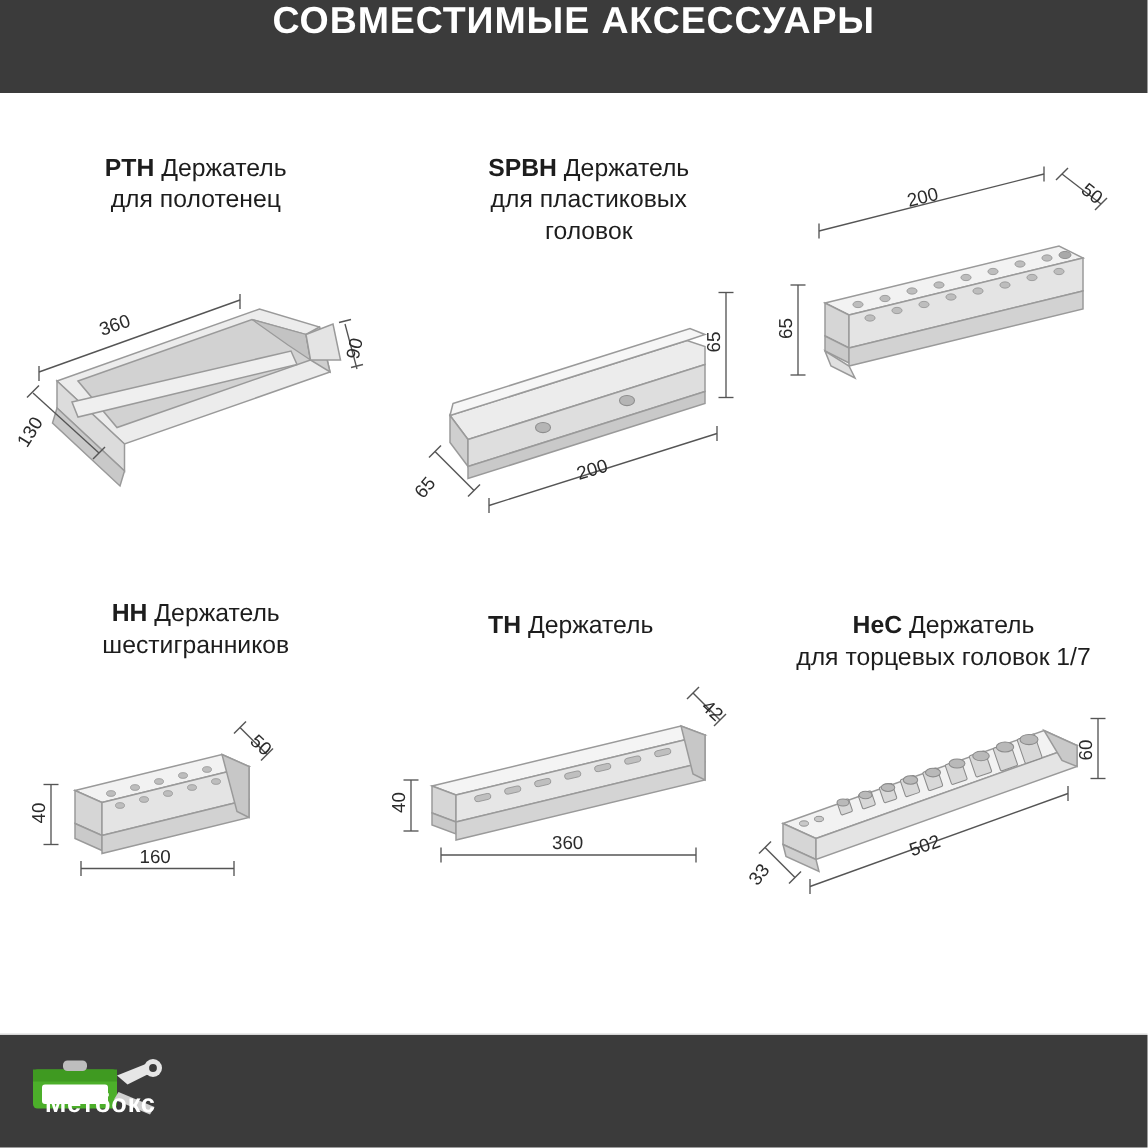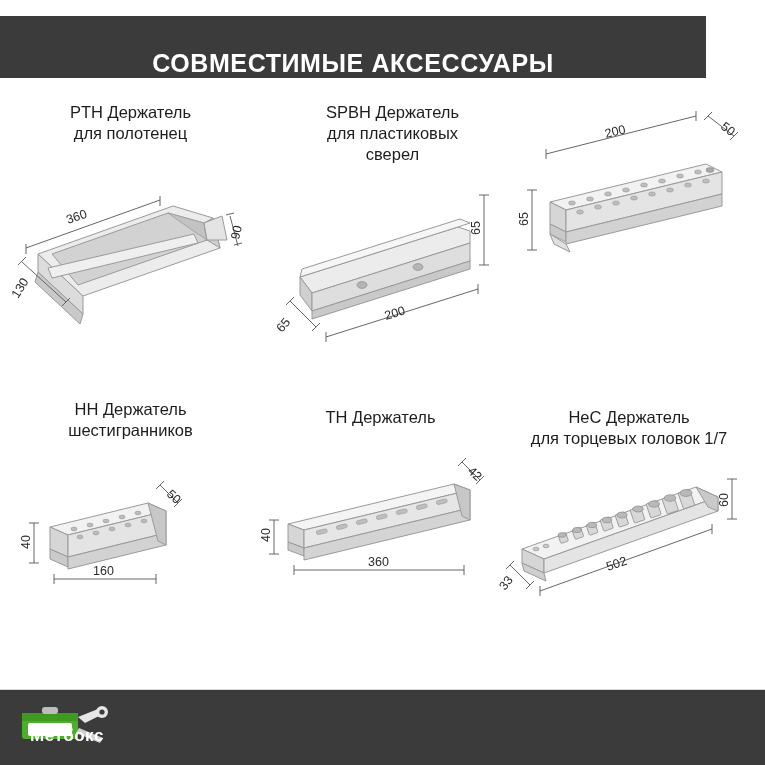--- a/index.html
+++ b/index.html
@@ -5,23 +5,23 @@
   html,body{margin:0;padding:0;}
   body{
     width:765px;height:765px;
     background:#ffffff;
     font-family:"Liberation Sans", sans-serif;
     overflow:hidden;
     position:relative;
   }
   
   .header{
-    position:absolute;left:0;top:16px;width:706px;height:62px;
+    position:absolute;left:0;top:0;width:765px;height:62px;
     background:#3b3b3b;
-    display:flex;align-items:flex-end;justify-content:center;
+    display:flex;align-items:flex-start;justify-content:center;
   }
   .header-title{
     color:#ffffff;
     font-size:25px;
     font-weight:bold;
     letter-spacing:0.6px;
     text-transform:uppercase;
     text-align:center;
   }
   
@@ -32,21 +32,21 @@
     position:absolute;
     box-sizing:border-box;
   }
   .cell-title{
     text-align:center;
     font-size:16.5px;
     color:#1d1d1d;
     line-height:1.28;
     padding:0 6px;
   }
-  .cell-title b{font-weight:normal;}
+  .cell-title b{font-weight:bold;}
   .art{
     position:relative;
     width:100%;
   }
   svg{display:block;overflow:visible;}
   .dim{
     font-family:"Liberation Sans", sans-serif;
     font-size:12.5px;
     fill:#2b2b2b;
   }
@@ -126,21 +126,21 @@
         <text class="dim" x="10" y="155" transform="rotate(-58 10 155)">130</text>
       </svg>
     </div>
   </div>
 
   <div class="cell" style="left:258px;top:40px;width:245px;margin-left:12px;">
     <div class="cell-title">
       <div><b>SPBH</b>
         <span>Держатель</span></div>
       <div>для пластиковых</div>
-      <div>сверел</div>
+      <div>головок</div>
     </div>
     <div class="art">
       <svg width="245" height="185" viewBox="0 0 245 185">
         <g>
 
           <polygon points="30,112 188,62 200,66 200,78 42,128" fill="#ececec" stroke="#9a9a9a" stroke-width="1"></polygon>
           <polygon points="30,112 42,128 42,146 30,130" fill="#cfcfcf" stroke="#9a9a9a" stroke-width="1"></polygon>
           <polygon points="42,128 200,78 200,96 42,146" fill="#dedede" stroke="#9a9a9a" stroke-width="1"></polygon>
 
           <polygon points="32,104 190,54 200,58 188,62 30,112" fill="#f6f6f6" stroke="#9a9a9a" stroke-width="1"></polygon>

